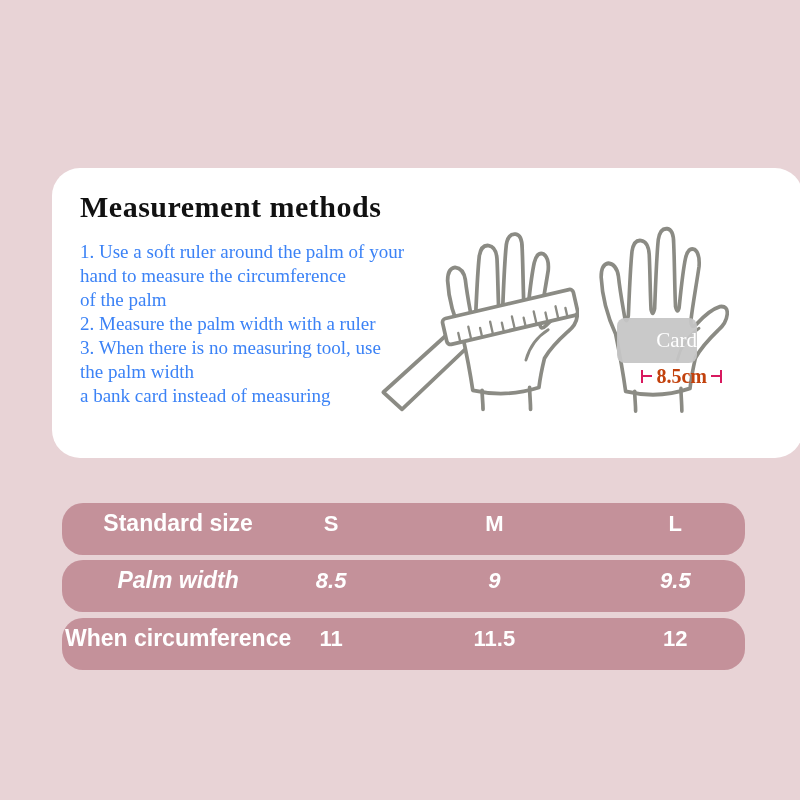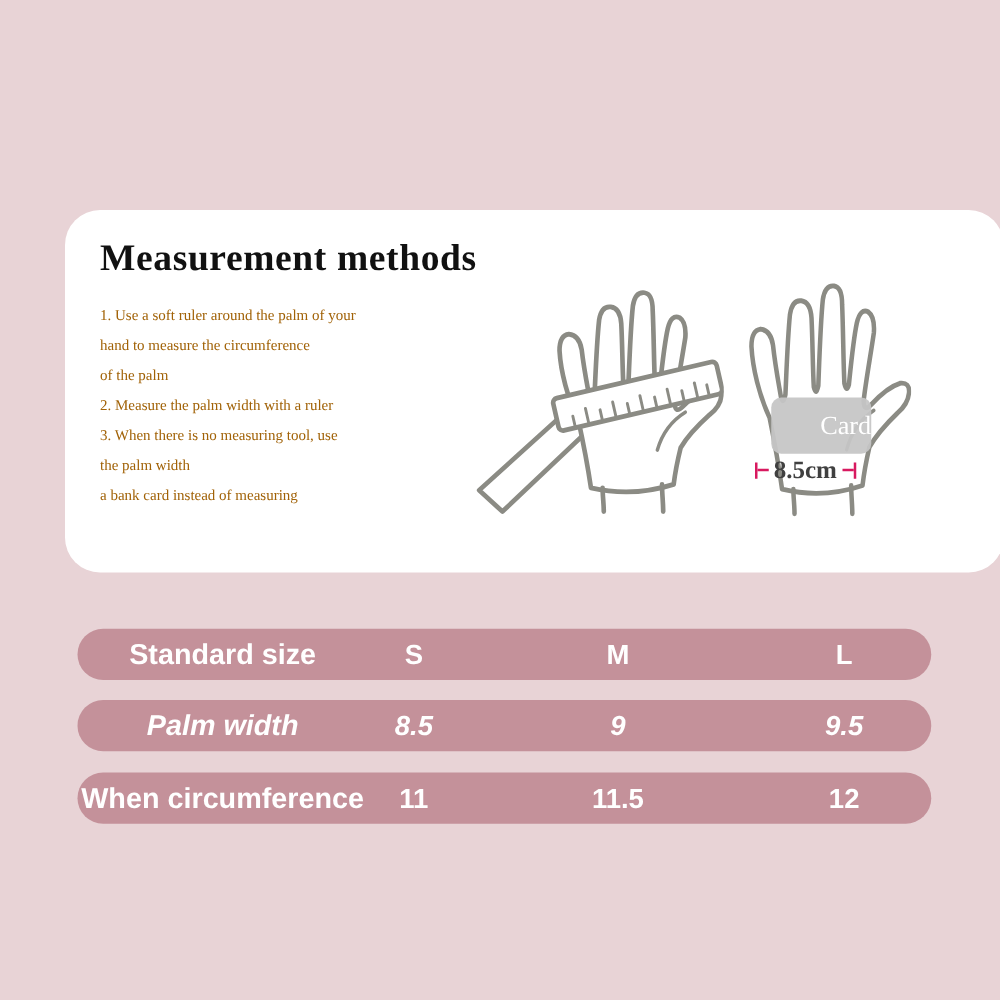--- a/index.html
+++ b/index.html
@@ -26,23 +26,23 @@
     left: 28px; top: 22px;
     font-size: 30px;
     font-weight: 700;
     color: #111111;
     letter-spacing: 0.5px;
   }
   .instructions {
     position: absolute;
     left: 28px; top: 72px;
     width: 380px;
-    font-size: 12px;
+    font-size: 19px;
     line-height: 24px;
-    color: #a16207;
+    color: #3b82f6;
   }
 
   
   .hand-svg { position: absolute; }
   .hand-1 { left: 322px; top: 52px; width: 205px; height: 194px; }
   .hand-2 { left: 541px; top: 46px; width: 136px; height: 202px; }
 
   
   .bank-card {
     position: absolute;
@@ -52,37 +52,37 @@
     border-radius: 8px;
     display: flex; align-items: center; justify-content: flex-end;
     color: #ffffff;
     font-size: 21px;
   }
   
   .dim-row {
     position: absolute;
     left: 552px; top: 196px;
     width: 118px; height: 24px;
-    display: flex; align-items: center; justify-content: flex-start;
-    color: #404040;
+    display: flex; align-items: center; justify-content: flex-end;
+    color: #c2410c;
   }
   .dim-text {
     font-size: 20px;
     font-weight: 700;
     padding: 0 4px;
     white-space: nowrap;
   }
   .dim-tick { width: 2px; height: 13px; background: #d8195f; flex: 0 0 auto; }
   .dim-line { width: 9px; height: 2px; background: #d8195f; flex: 0 0 auto; }
 
   
   .pill {
     position: absolute;
     left: 62px;
-    width: 683px; height: 41px;
+    width: 683px; height: 52px;
     background: #c4919a;
     border-radius: 21px;
     color: #ffffff;
   }
   .pill-1 { top: 503px; }
   .pill-2 { top: 560px; font-style: italic; }
   .pill-3 { top: 618px; }
   .pill span {
     position: absolute;
     top: 0; height: 41px; line-height: 41px;

